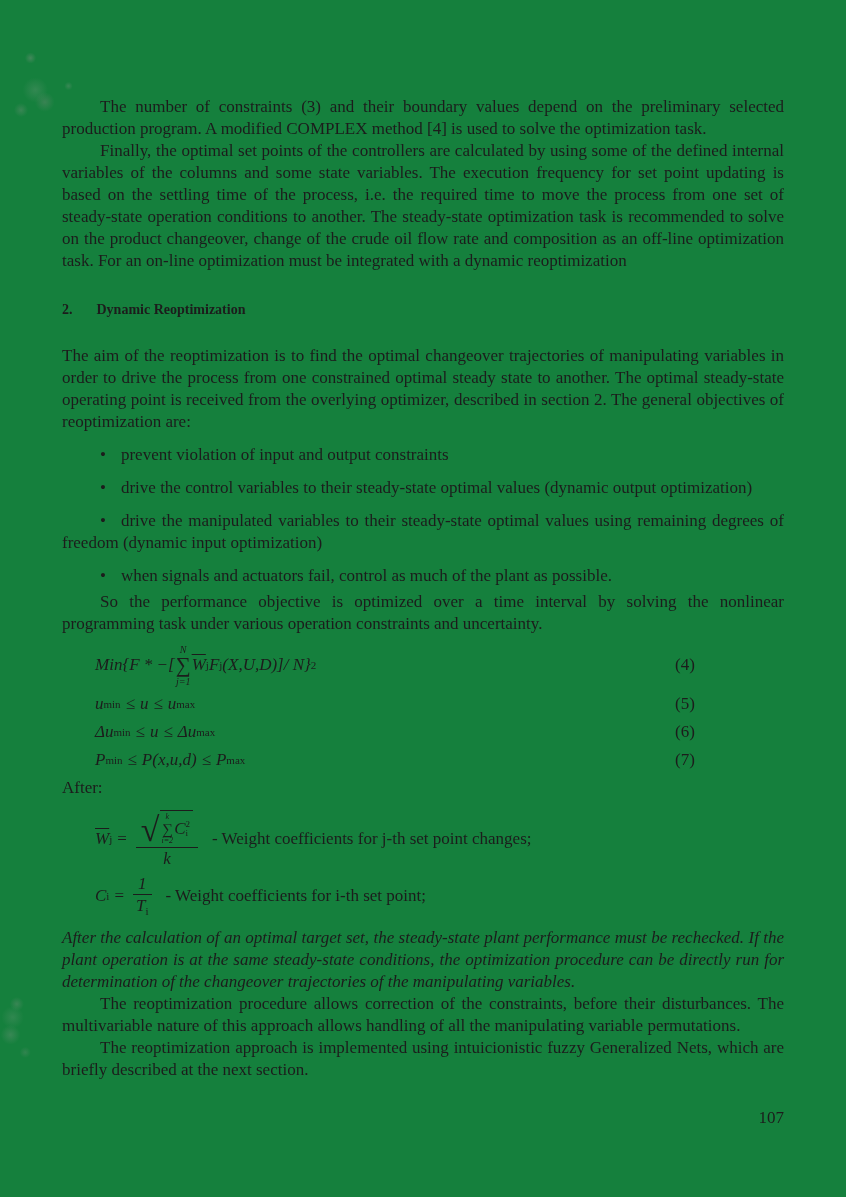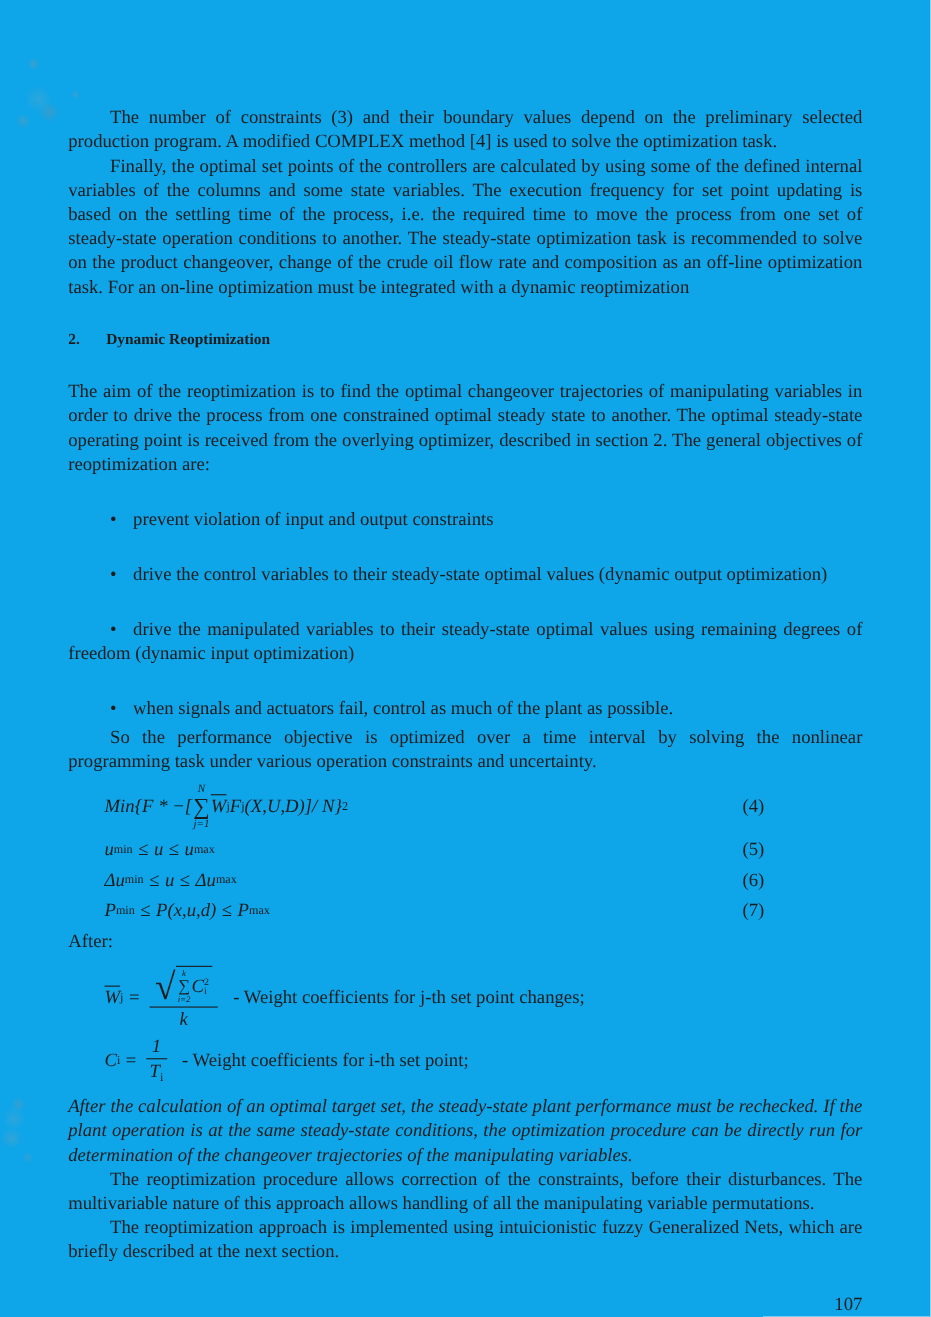--- a/index.html
+++ b/index.html
@@ -1,35 +1,35 @@
 <!DOCTYPE html>
 <html><head>
 <meta charset="utf-8">
 <style>
   html,body{margin:0;padding:0;background:#ffffff;}
   .page{
     position:relative;
     width:846px;height:1197px;
-    background:#0ea5e9;
+    background:#15803d;
     color:#1c1c1c;
     font-family:"Liberation Serif","DejaVu Serif",serif;
     font-size:17px;line-height:22px;
     overflow:hidden;
   }
   .content{position:absolute;left:62px;top:96px;width:722px;}
   p{margin:0;text-align:justify;}
   .indent{text-indent:38px;}
   .noindent{text-indent:0;}
   .heading{
     margin:27px 0 24px 0;
     font-size:14px;font-weight:bold;
   }
   .headgap{display:inline-block;width:24px;}
   .bullet{
-    text-indent:38px;text-align:justify;margin-top:28px;
+    text-indent:38px;text-align:justify;margin-top:11px;
   }
   .bullet .dot{margin-right:15px;}
   .after-bullets{margin-top:4px;font-family:Liberation Serif, serif;}
   
   .eqblock{margin-top:8px;margin-left:33px;}
   .eqrow{position:relative;margin-bottom:6px;}
   .eqnum{position:absolute;left:580px;top:50%;transform:translateY(-50%);font-style:normal;}
   .eq{font-style:italic;display:inline-flex;align-items:center;}
   .eq sub,.eq sup{font-style:normal;font-size:11px;}
   .eq sub{vertical-align:-4px;}

